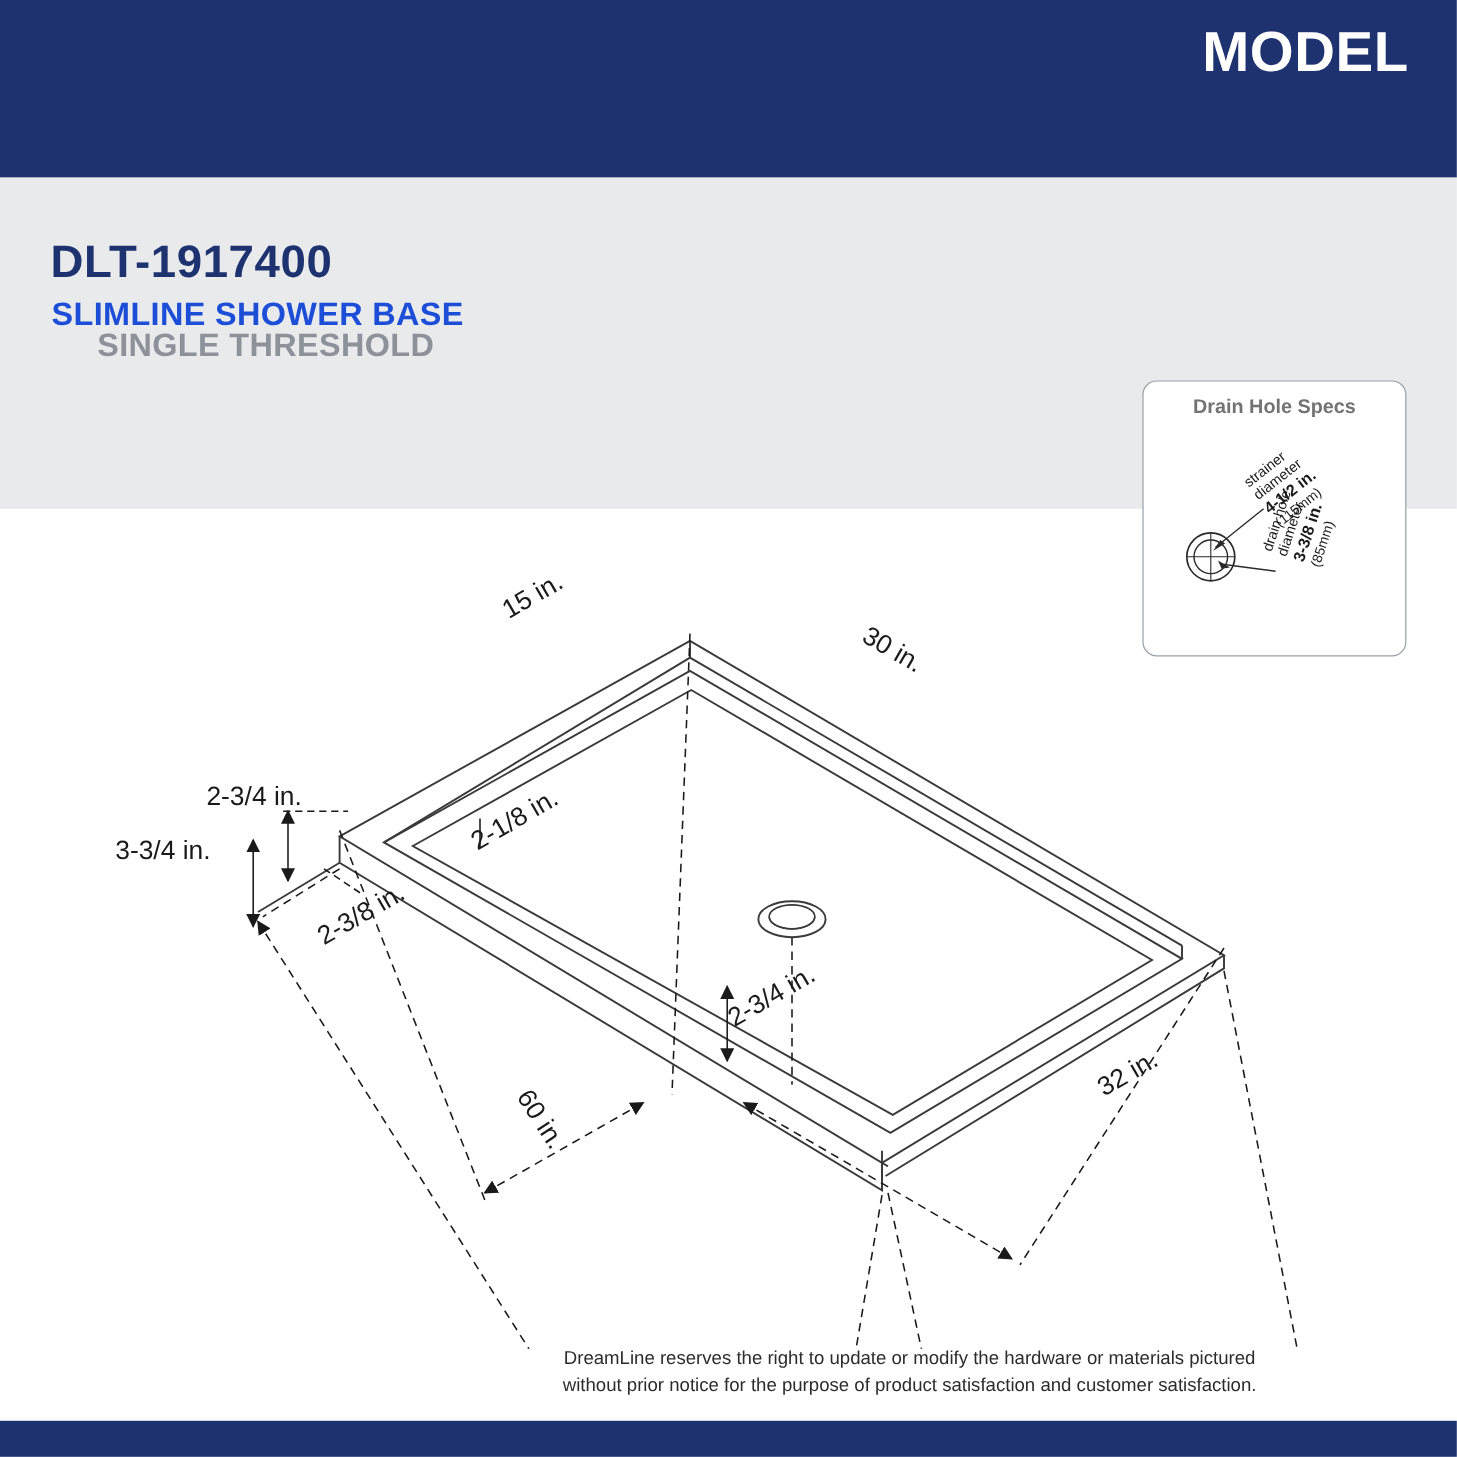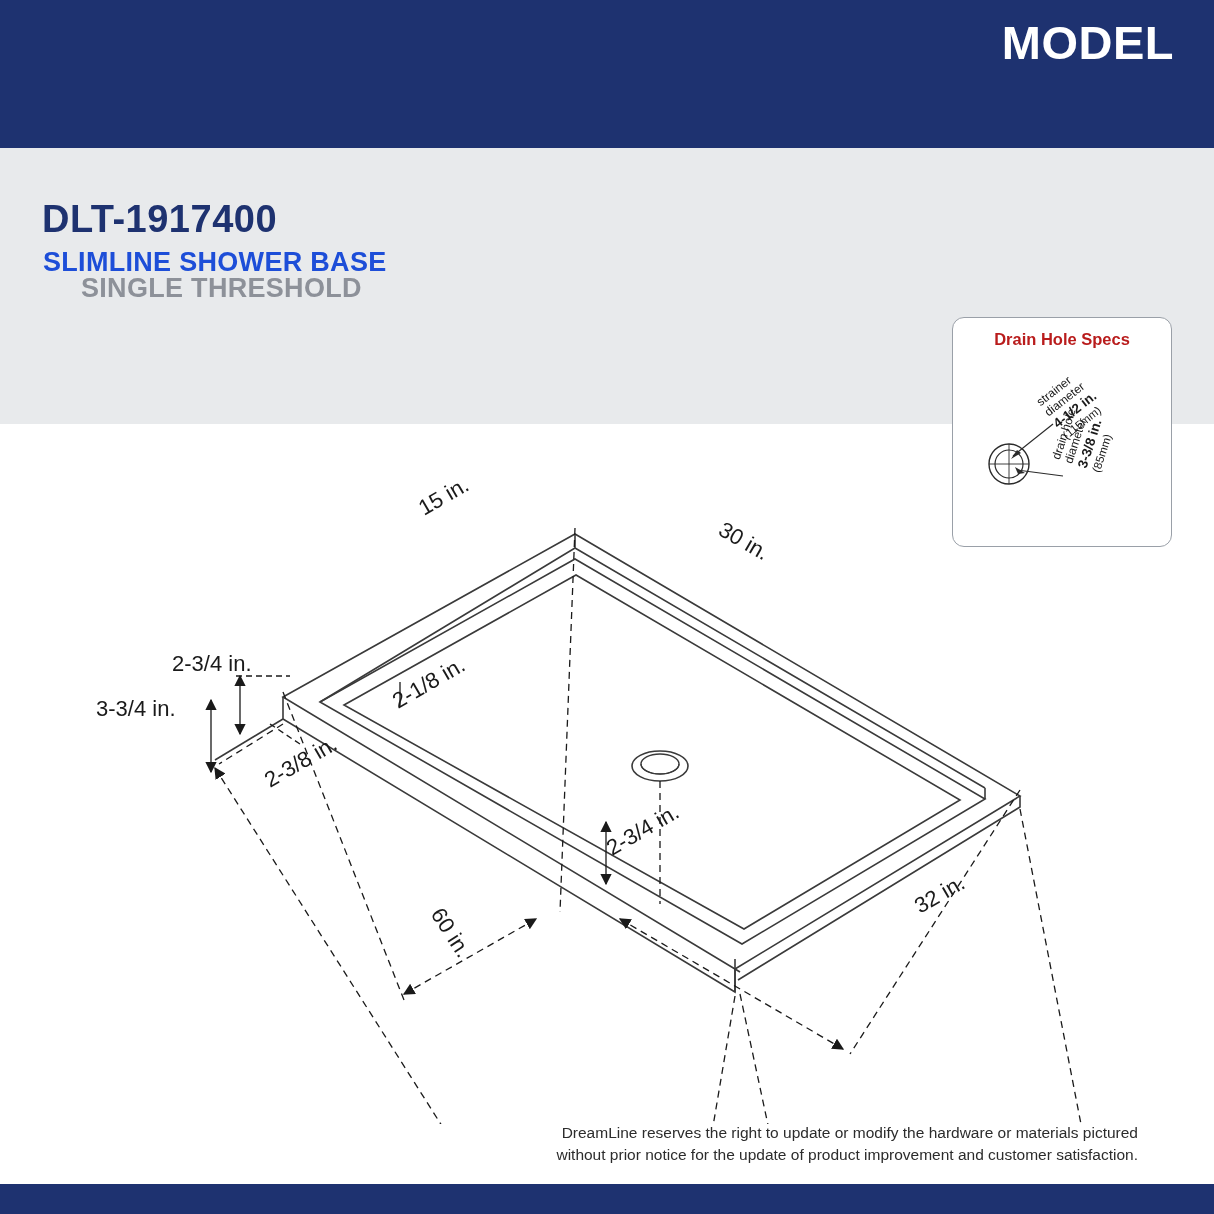--- a/index.html
+++ b/index.html
@@ -110,21 +110,21 @@
     border-radius: 12px;
   }
   .specs-title {
     position: absolute;
     top: 12px;
     left: 0;
     width: 100%;
     text-align: center;
     font-size: 16.5px;
     font-weight: bold;
-    color: #b91c1c;
+    color: #737373;
   }
   .specs-svg {
     position: absolute;
     left: 0; top: 28px;
     width: 218px;
     height: 198px;
   }
 
   
   .diagram {
@@ -140,21 +140,21 @@
   .disclaimer {
     position: absolute;
     right: 44px;
     top: 1122px;
     width: 760px;
     text-align: right;
     font-size: 15.5px;
     line-height: 1.45;
     color: #2c2c2c;
   }
-  .disclaimer span { display: block; }
+  .disclaimer span { display: block; text-align: center; }
 
   
   .footer-band {
     position: absolute;
     left: 0;
     top: 1184px;
     width: 1214px;
     height: 30px;
     background: #1e3270;
   }
@@ -286,17 +286,17 @@
         <text transform="translate(270,364) rotate(-30)">2-3/8 in.</text>
         <text transform="translate(612,432) rotate(-30)">2-3/4 in.</text>
         <text transform="translate(430,490) rotate(57)">60 in.</text>
         <text transform="translate(920,490) rotate(-30)">32 in.</text>
       </g>
     </svg>
   </div>
 
   <div class="disclaimer">
     <span>DreamLine reserves the right to update or modify the hardware or materials pictured</span>
-    <span>without prior notice for the update of product improvement and customer satisfaction.</span>
+    <span>without prior notice for the purpose of product satisfaction and customer satisfaction.</span>
   </div>
 
   <div class="footer-band"></div>
 </div>
 
 </body></html>

